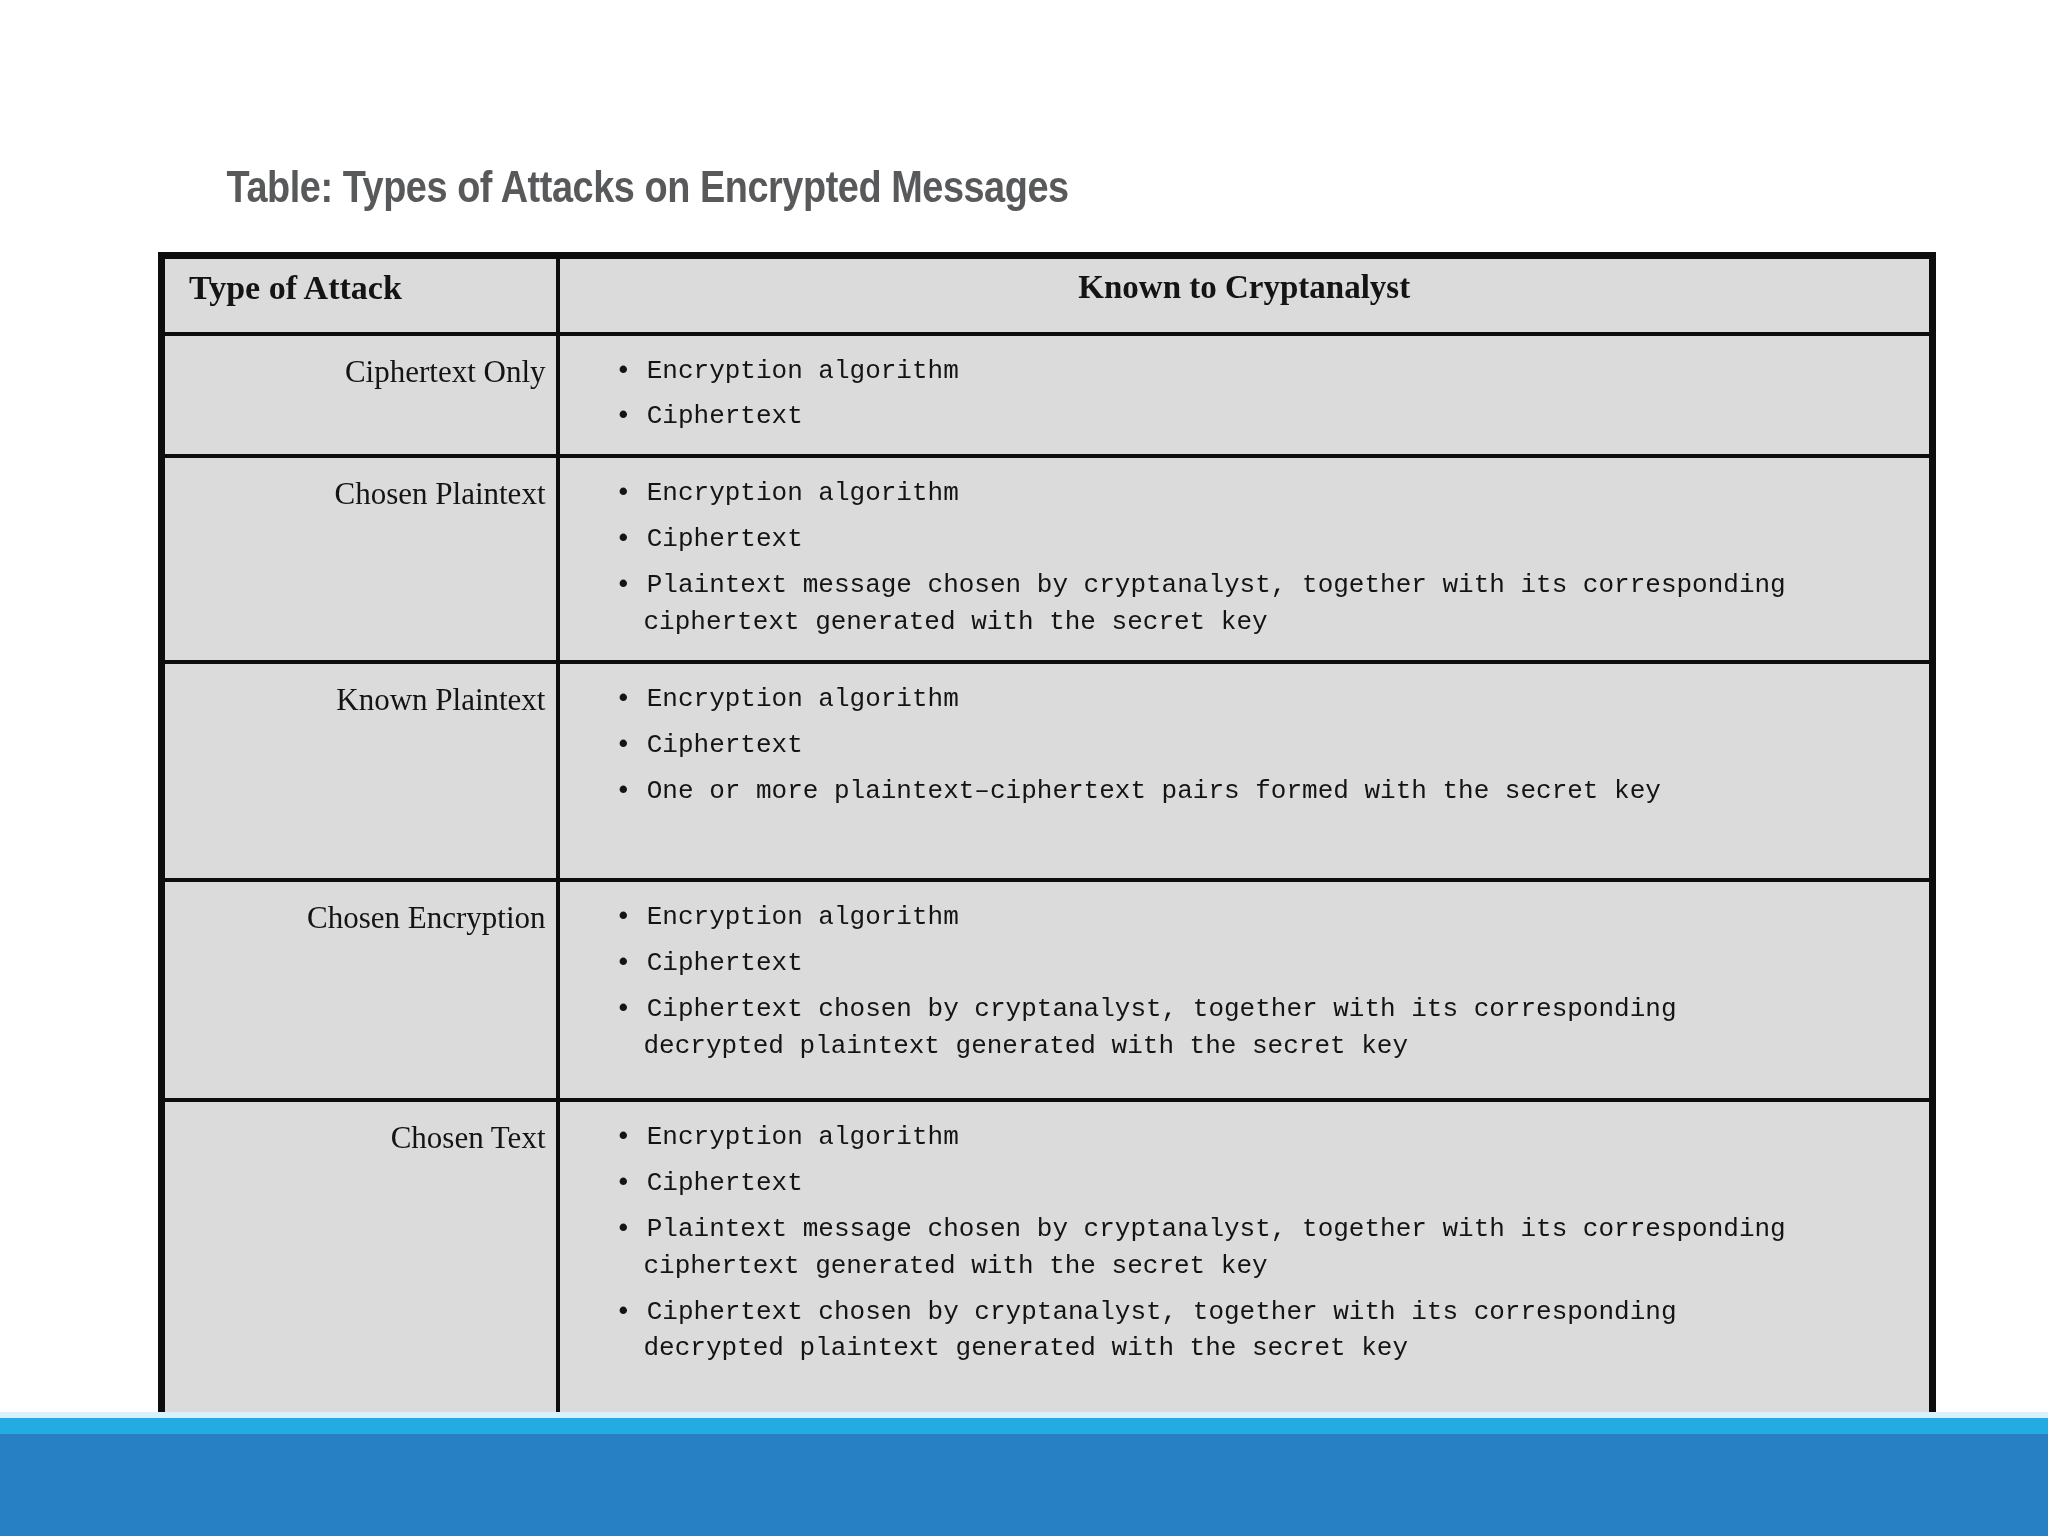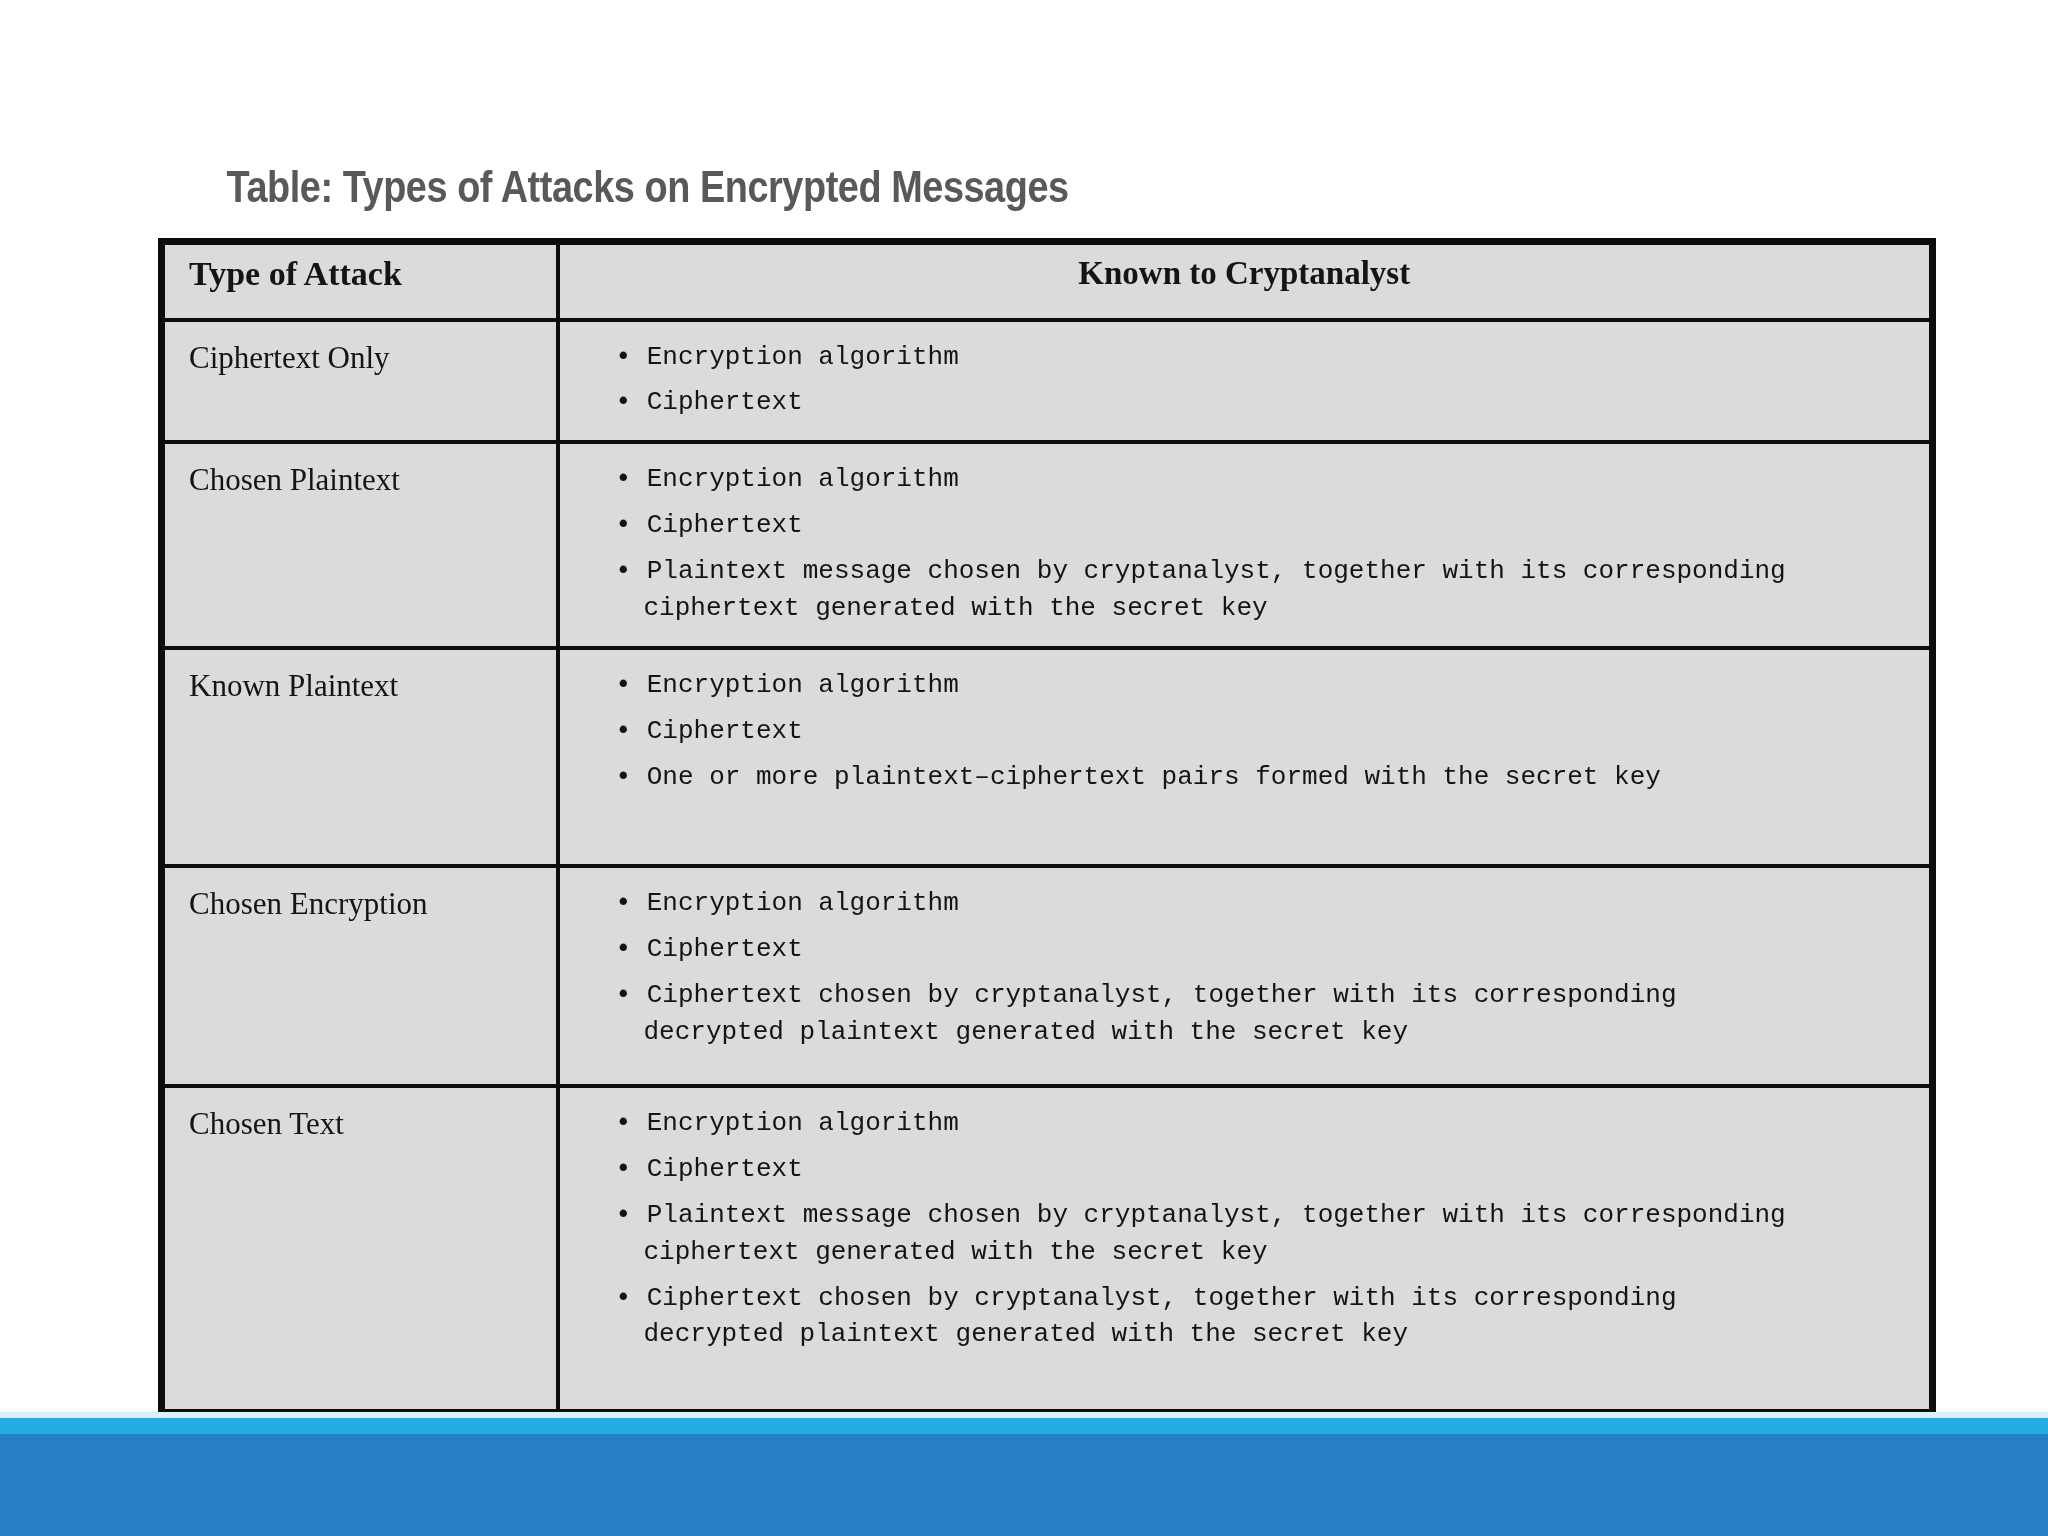--- a/index.html
+++ b/index.html
@@ -36,21 +36,21 @@
     white-space: nowrap;
   }
   .slide-title > span {
     display: inline-block;
     transform: scaleX(0.86);
     transform-origin: center;
   }
   table.attacks {
     position: absolute;
     left: 158px;
-    top: 238px;
+    top: 252px;
     width: 1778px;
     border-collapse: collapse;
     table-layout: fixed;
     background: var(--cell_bg);
     border: 7px solid var(--border_color);
   }
   table.attacks th,
   table.attacks td {
     border: 4px solid var(--border_color);
     background: var(--cell_bg);
@@ -74,20 +74,21 @@
     text-align: center;
     vertical-align: middle;
     padding: 10px;
     font-size: 33px;
     font-weight: bold;
   }
   td.attack {
     padding: 16px 10px 10px 24px;
     font-size: 31px;
     line-height: 1.3;
+    text-align: right;
   }
   td.known {
     padding: 8px 24px 10px 56px;
     font-size: 26px;
     font-family: Liberation Mono, monospace;
   }
   td.known ul {
     list-style: none;
     margin: 0;
     padding: 0;

